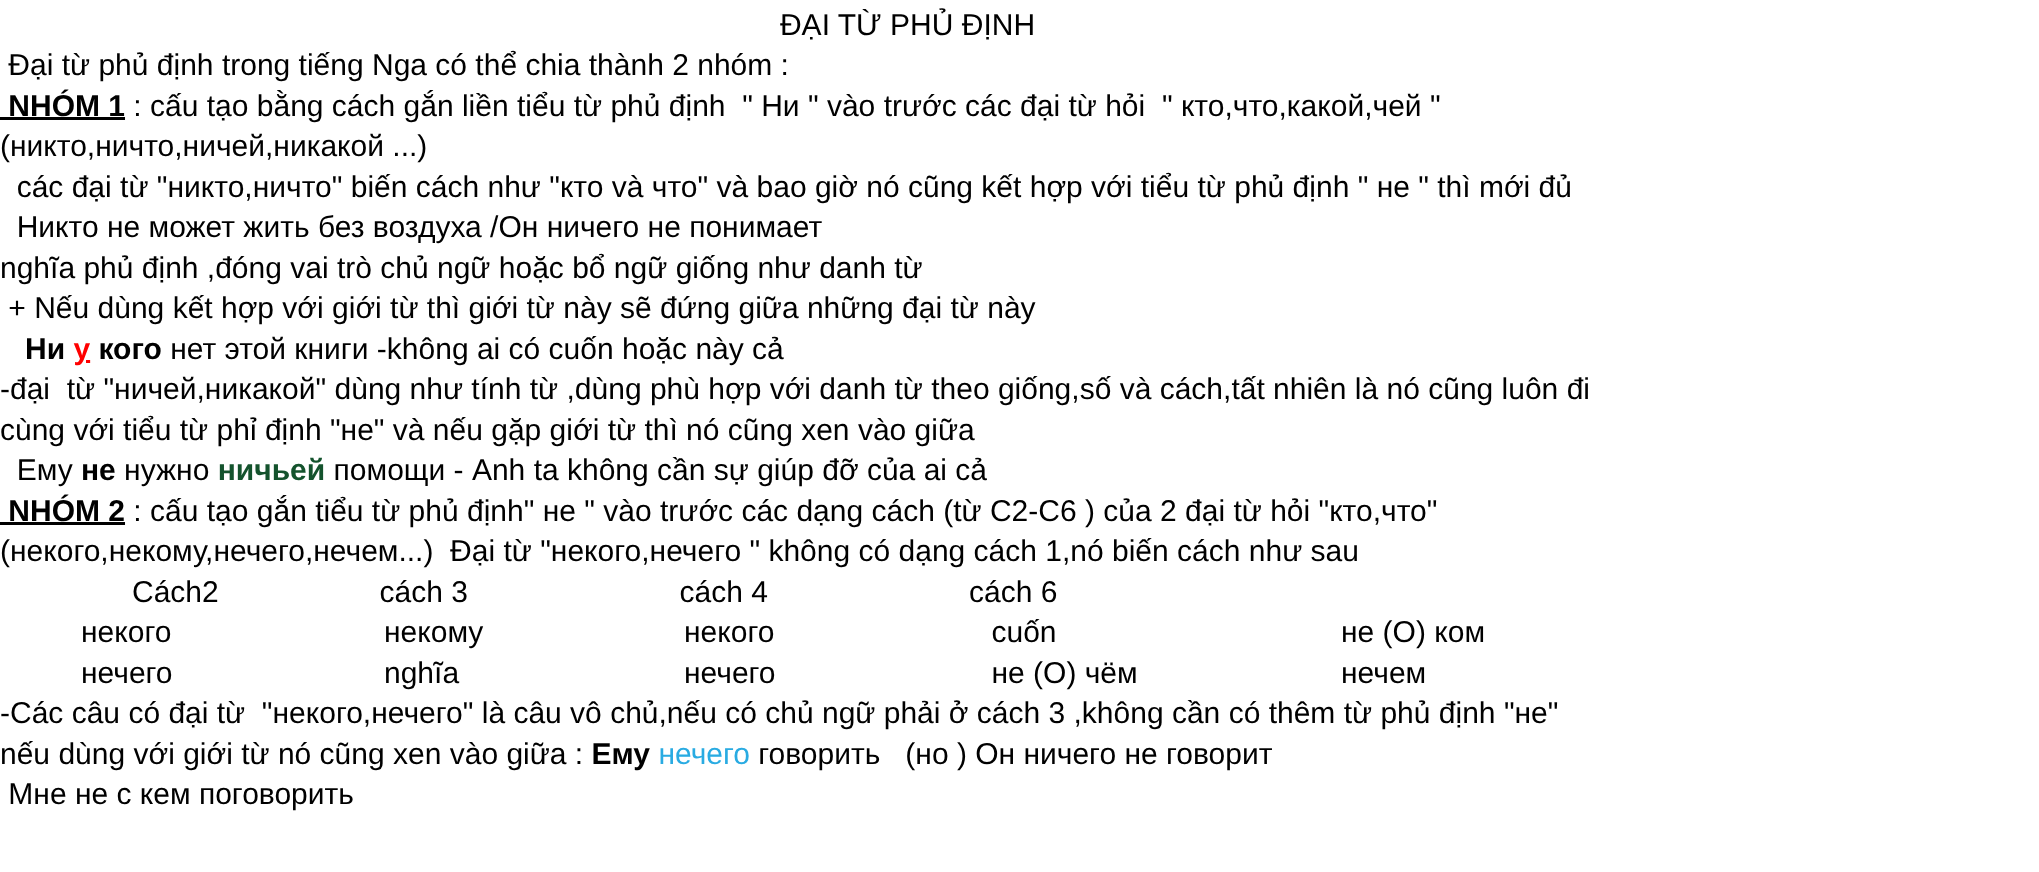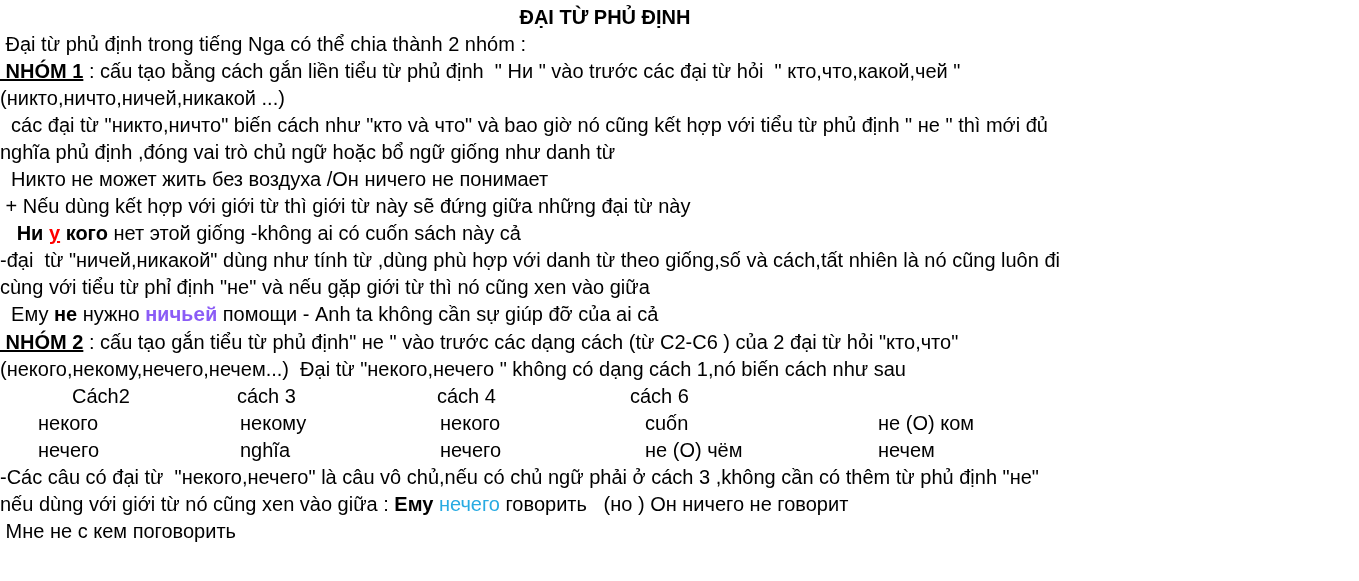--- a/index.html
+++ b/index.html
@@ -14,29 +14,29 @@
     height: 581px;
     overflow: hidden;
     padding-top: 4px;
     box-sizing: border-box;
     font-size: 20px;
     line-height: 27px;
   }
   .title {
     width: 1210px;
     text-align: center;
-    font-weight: bold;
+    font-weight: normal;
     white-space: pre;
   }
   .text-line {
     white-space: pre;
   }
   .b { font-weight: bold; }
   .u { text-decoration: underline; }
-  .case-table { width: 1306px; }
+  .case-table { width: 1306px; padding-left: 16px; }
   .case-row {
     display: grid;
     grid-template-columns: 200px 200px 205px 233px auto;
     white-space: pre;
   }
   .case-row .cell { padding-left: 40px; }
   .case-row.row-data .cell:first-child { padding-left: 38px; }
   .case-row.row-header .cell:first-child { padding-left: 72px; }
   .case-row.row-header .cell { padding-left: 37px; }
   .case-row.row-header .cell:last-child { padding-left: 25px; }
@@ -44,27 +44,27 @@
 </head>
 <body>
 
 <div class="page">
   <div class="title">ĐẠI TỪ PHỦ ĐỊNH</div>
   <div id="lines-top">
       <div class="text-line"><span> Đại từ phủ định trong tiếng Nga có thể chia thành 2 nhóm :</span></div>
       <div class="text-line"><span class="b u"> NHÓM 1</span><span> : cấu tạo bằng cách gắn liền tiểu từ phủ định  " Ни " vào trước các đại từ hỏi  " кто,что,какой,чей "</span></div>
       <div class="text-line"><span>(никто,ничто,ничей,никакой ...)</span></div>
       <div class="text-line"><span>  các đại từ "никто,ничто" biến cách như "кто và что" và bao giờ nó cũng kết hợp với tiểu từ phủ định " не " thì mới đủ</span></div>
+      <div class="text-line"><span>  Никто не может жить без воздуха /Он ничего не понимает</span></div>
       <div class="text-line"><span>nghĩa phủ định ,đóng vai trò chủ ngữ hoặc bổ ngữ giống như danh từ</span></div>
-      <div class="text-line"><span>  Никто не может жить без воздуха /Он ничего не понимает</span></div>
       <div class="text-line"><span> + Nếu dùng kết hợp với giới từ thì giới từ này sẽ đứng giữa những đại từ này</span></div>
-      <div class="text-line"><span>   </span><span class="b">Ни </span><span class="b u" style="color: rgb(255, 0, 0);">у</span><span class="b"> кого</span><span> нет этой giống -không ai có cuốn sách này cả</span></div>
+      <div class="text-line"><span>   </span><span class="b">Ни </span><span class="b u" style="color: rgb(255, 0, 0);">у</span><span class="b"> кого</span><span> нет этой книги -không ai có cuốn hoặc này cả</span></div>
       <div class="text-line"><span>-đại  từ "ничей,никакой" dùng như tính từ ,dùng phù hợp với danh từ theo giống,số và cách,tất nhiên là nó cũng luôn đi</span></div>
       <div class="text-line"><span>cùng với tiểu từ phỉ định "не" và nếu gặp giới từ thì nó cũng xen vào giữa</span></div>
-      <div class="text-line"><span>  Ему </span><span class="b">не</span><span> нужно </span><span class="b" style="color: #8b5cf6; font-family: Liberation Mono, monospace;">ничьей</span><span> помощи - Anh ta không cần sự giúp đỡ của ai cả</span></div>
+      <div class="text-line"><span>  Ему </span><span class="b">не</span><span> нужно </span><span class="b" style="color: #14532d;">ничьей</span><span> помощи - Anh ta không cần sự giúp đỡ của ai cả</span></div>
       <div class="text-line"><span class="b u"> NHÓM 2</span><span> : cấu tạo gắn tiểu từ phủ định" не " vào trước các dạng cách (từ C2-C6 ) của 2 đại từ hỏi "кто,что"</span></div>
       <div class="text-line"><span>(некого,некому,нечего,нечем...)  Đại từ "некого,нечего " không có dạng cách 1,nó biến cách như sau</span></div>
     </div>
   <div id="case-table" class="case-table">
       <div class="case-row row-header"><div class="cell">Cách2</div><div class="cell">cách 3</div><div class="cell">cách 4</div><div class="cell">cách 6</div></div>
       <div class="case-row row-data"><div class="cell">некого</div><div class="cell">некому</div><div class="cell">некого</div><div class="cell">cuốn</div><div class="cell">не (О) ком</div></div>
       <div class="case-row row-data"><div class="cell">нечего</div><div class="cell">nghĩa</div><div class="cell">нечего</div><div class="cell">не (О) чём</div><div class="cell">нечем</div></div>
     </div>
   <div id="lines-bottom">
       <div class="text-line"><span>-Các câu có đại từ  "некого,нечего" là câu vô chủ,nếu có chủ ngữ phải ở cách 3 ,không cần có thêm từ phủ định "не"</span></div>

